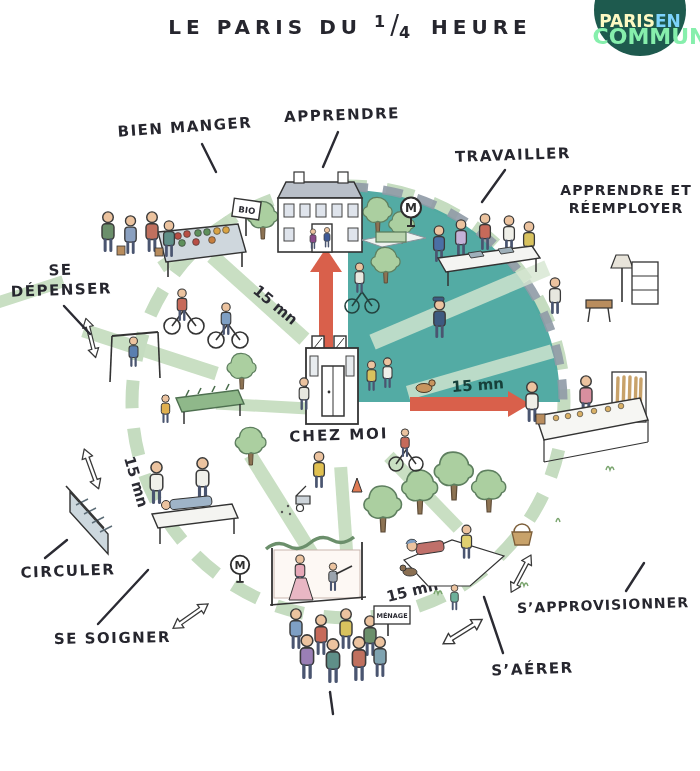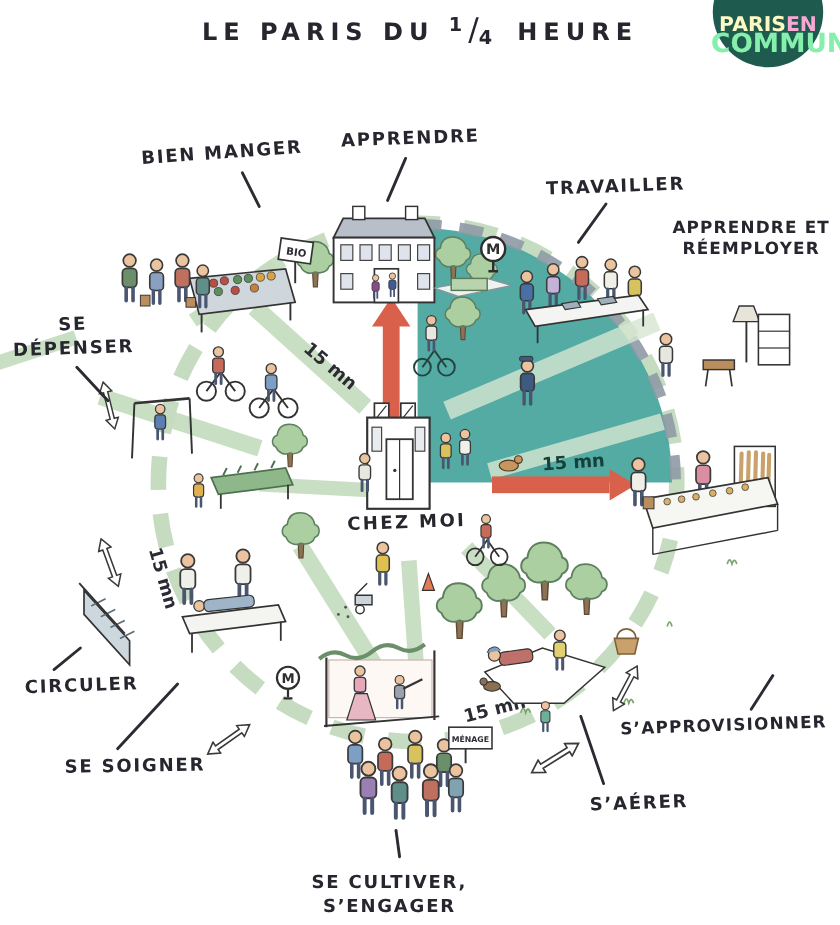--- a/index.html
+++ b/index.html
@@ -11,21 +11,21 @@
   #title{position:absolute;top:10px;left:150px;width:400px;text-align:center;
          font-weight:bold;font-size:20px;letter-spacing:5px;color:#26262e;}
   #title .frn{position:relative;top:-7px;font-size:16px;}
   #title .frs{font-size:26px;font-weight:normal;letter-spacing:0;}
   #title .frd{position:relative;top:4px;font-size:16px;margin-right:4px;}
   #logo{position:absolute;left:594px;top:-36px;width:92px;height:92px;border-radius:50%;
         background:#1e5a4e;display:flex;flex-direction:column;justify-content:flex-end;
         align-items:center;padding-bottom:9px;box-sizing:border-box;}
   #logo .l1{font-weight:bold;font-size:17px;line-height:0.9;letter-spacing:0;}
   #logo .l1 .p{color:#fef9c3;}
-  #logo .l1 .e{color:#f9a8d4;}
+  #logo .l1 .e{color:#7dd3fc;}
   #logo .l2{font-weight:bold;font-size:22px;line-height:0.9;color:#86efac;
             letter-spacing:0;margin-top:-2px;margin-left:20px;}
   .r-4{transform:rotate(-4deg);} .r-2{transform:rotate(-2deg);} .r-1{transform:rotate(-1deg);}
   .small{font-size:14px;letter-spacing:1px;}
 </style>
 </head>
 <body>
 
 <div id="stage">
 
@@ -351,19 +351,17 @@
 
 <div class="lbl r-4" style="left:105px;top:118px;width:160px;">BIEN MANGER</div>
 <div class="lbl r-2" style="left:268px;top:106px;width:148px;">APPRENDRE</div>
 <div class="lbl r-2" style="left:438px;top:146px;width:150px;">TRAVAILLER</div>
 <div class="lbl small" style="left:552px;top:181px;width:148px;">APPRENDRE ET
 RÉEMPLOYER</div>
 <div class="lbl r-2" style="left:6px;top:261px;width:110px;">SE
 DÉPENSER</div>
 <div class="lbl r-2" style="left:18px;top:562px;width:100px;">CIRCULER</div>
 <div class="lbl r-1" style="left:45px;top:629px;width:135px;">SE SOIGNER</div>
-<div class="lbl" style="left:242px;top:726px;width:165px;">SE CULTIVER,
-S’ENGAGER</div>
 <div class="lbl r-2" style="left:485px;top:660px;width:95px;">S’AÉRER</div>
 <div class="lbl small r-2" style="left:512px;top:596px;width:182px;">S’APPROVISIONNER</div>
 <div class="lbl r-2" style="left:288px;top:426px;width:102px;letter-spacing:2px;">CHEZ MOI</div>
 
 </div>
 
 </body></html>

